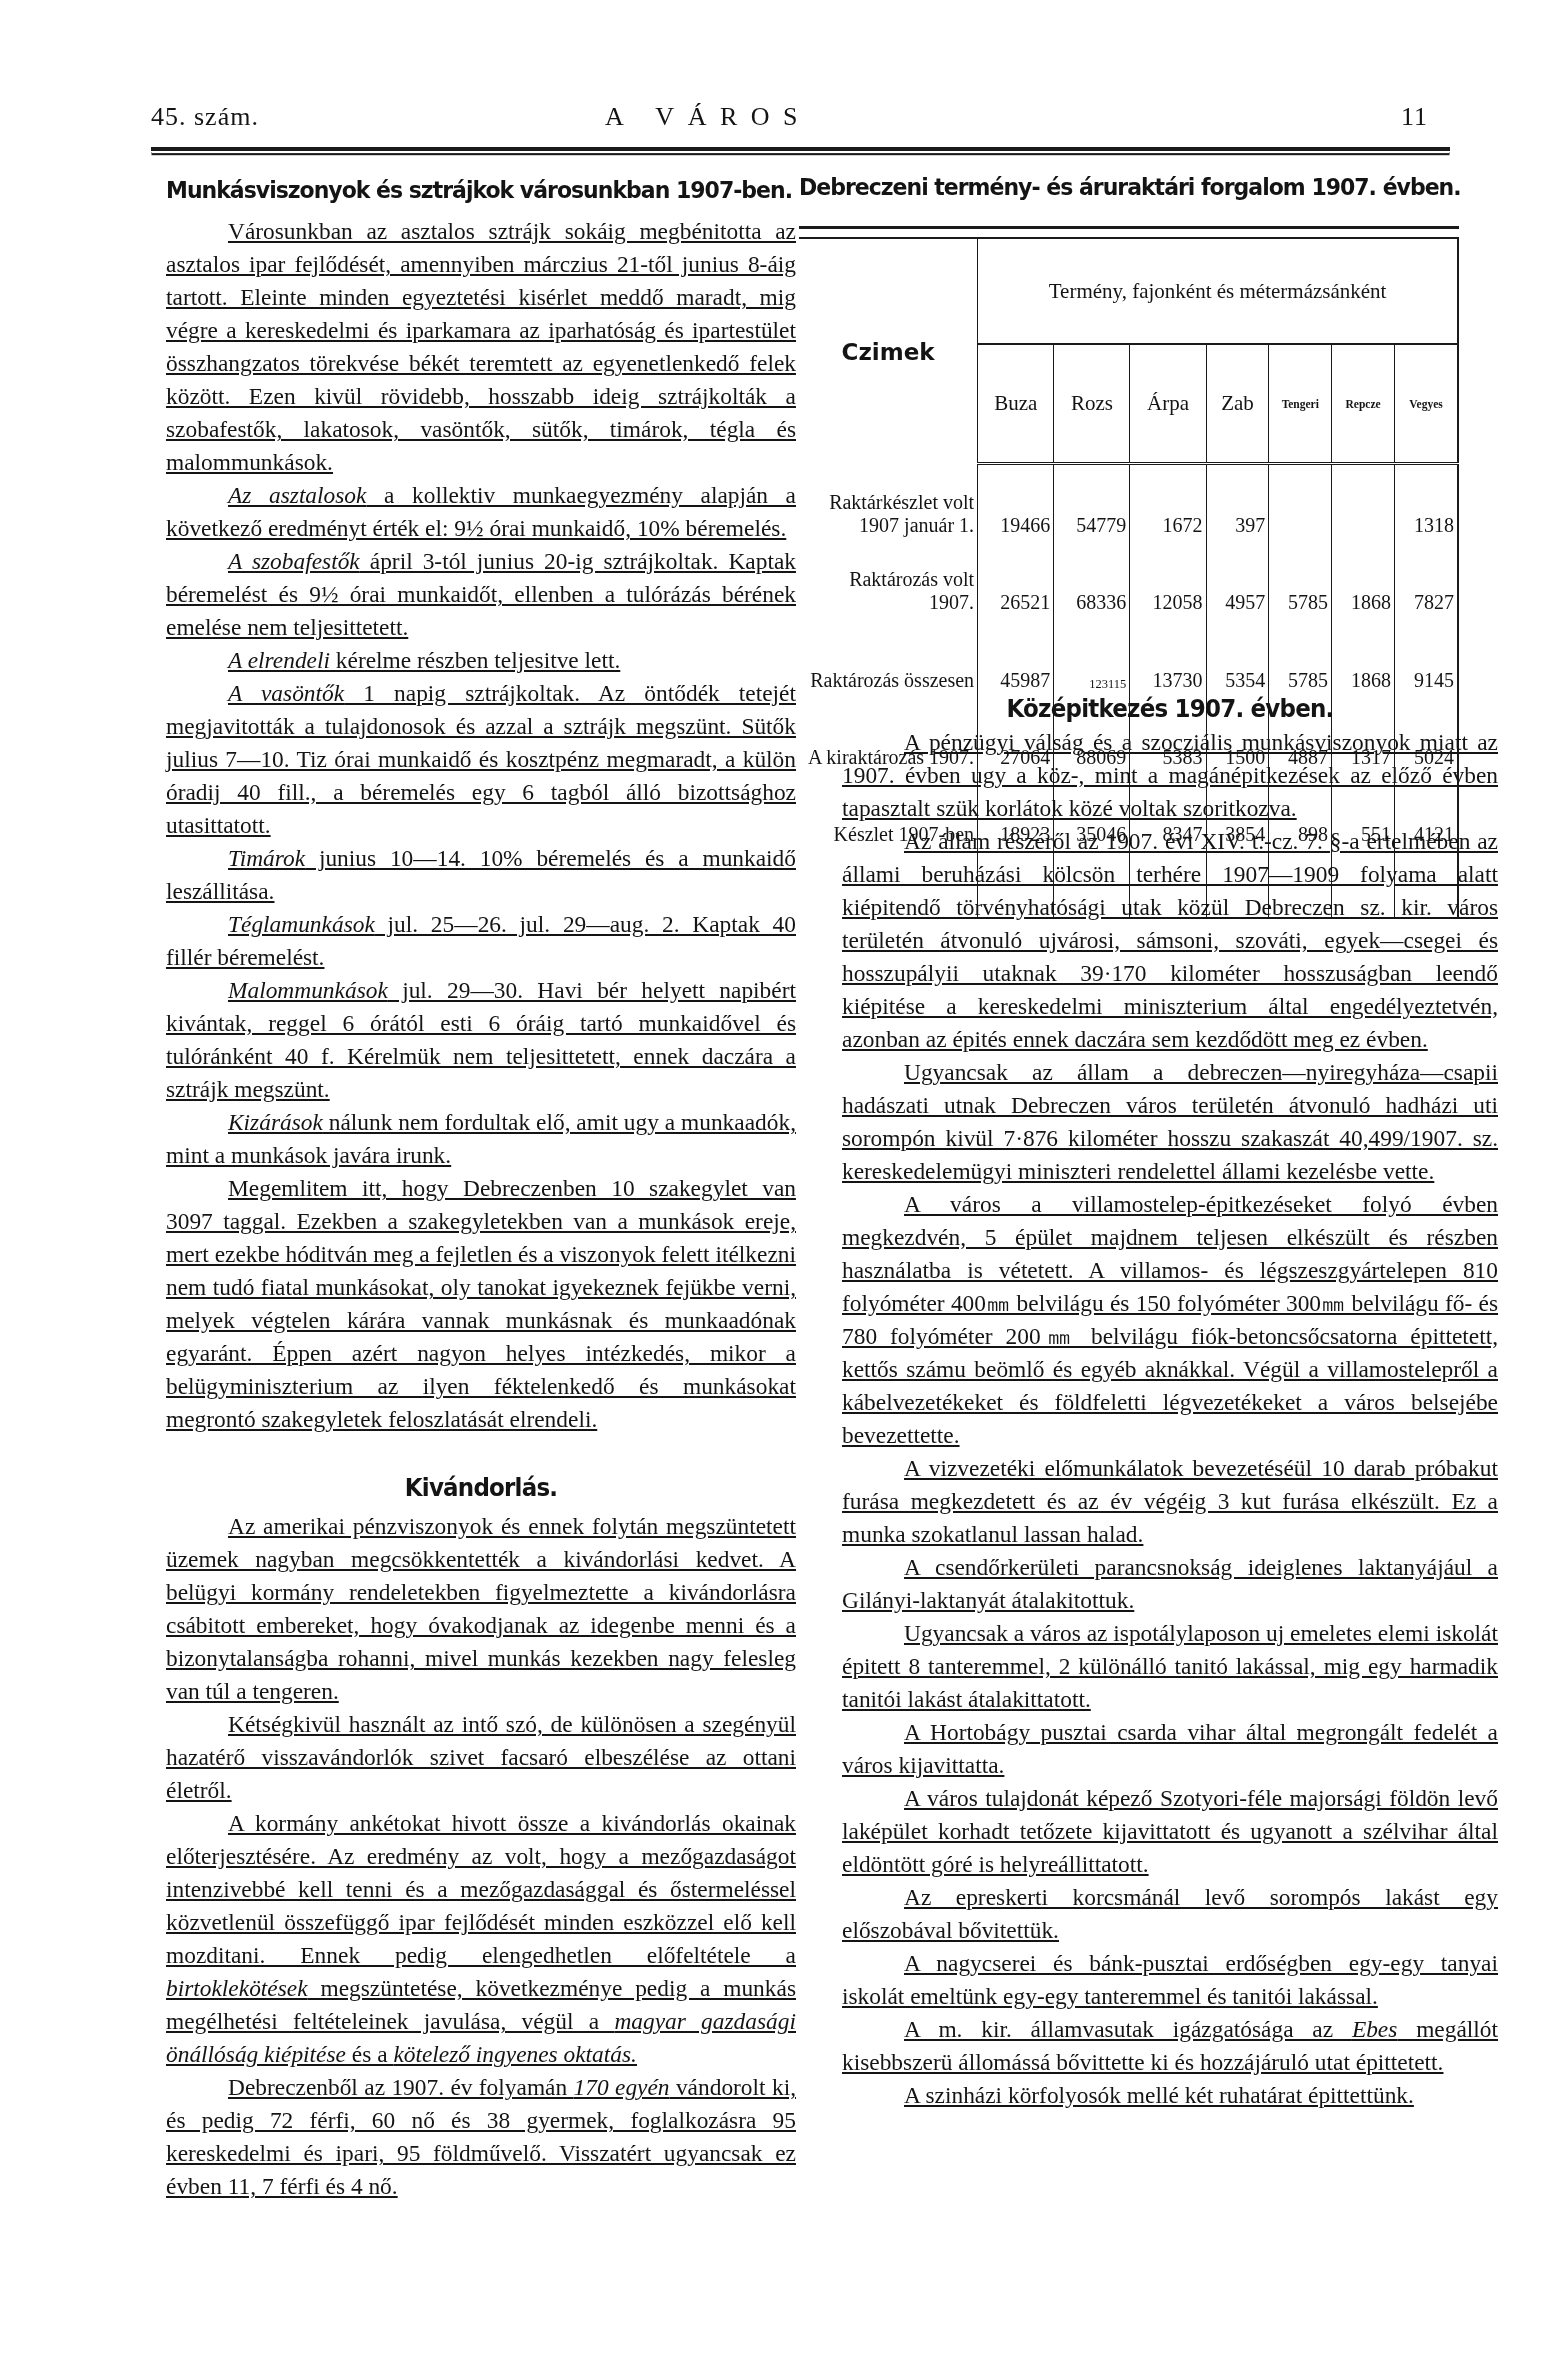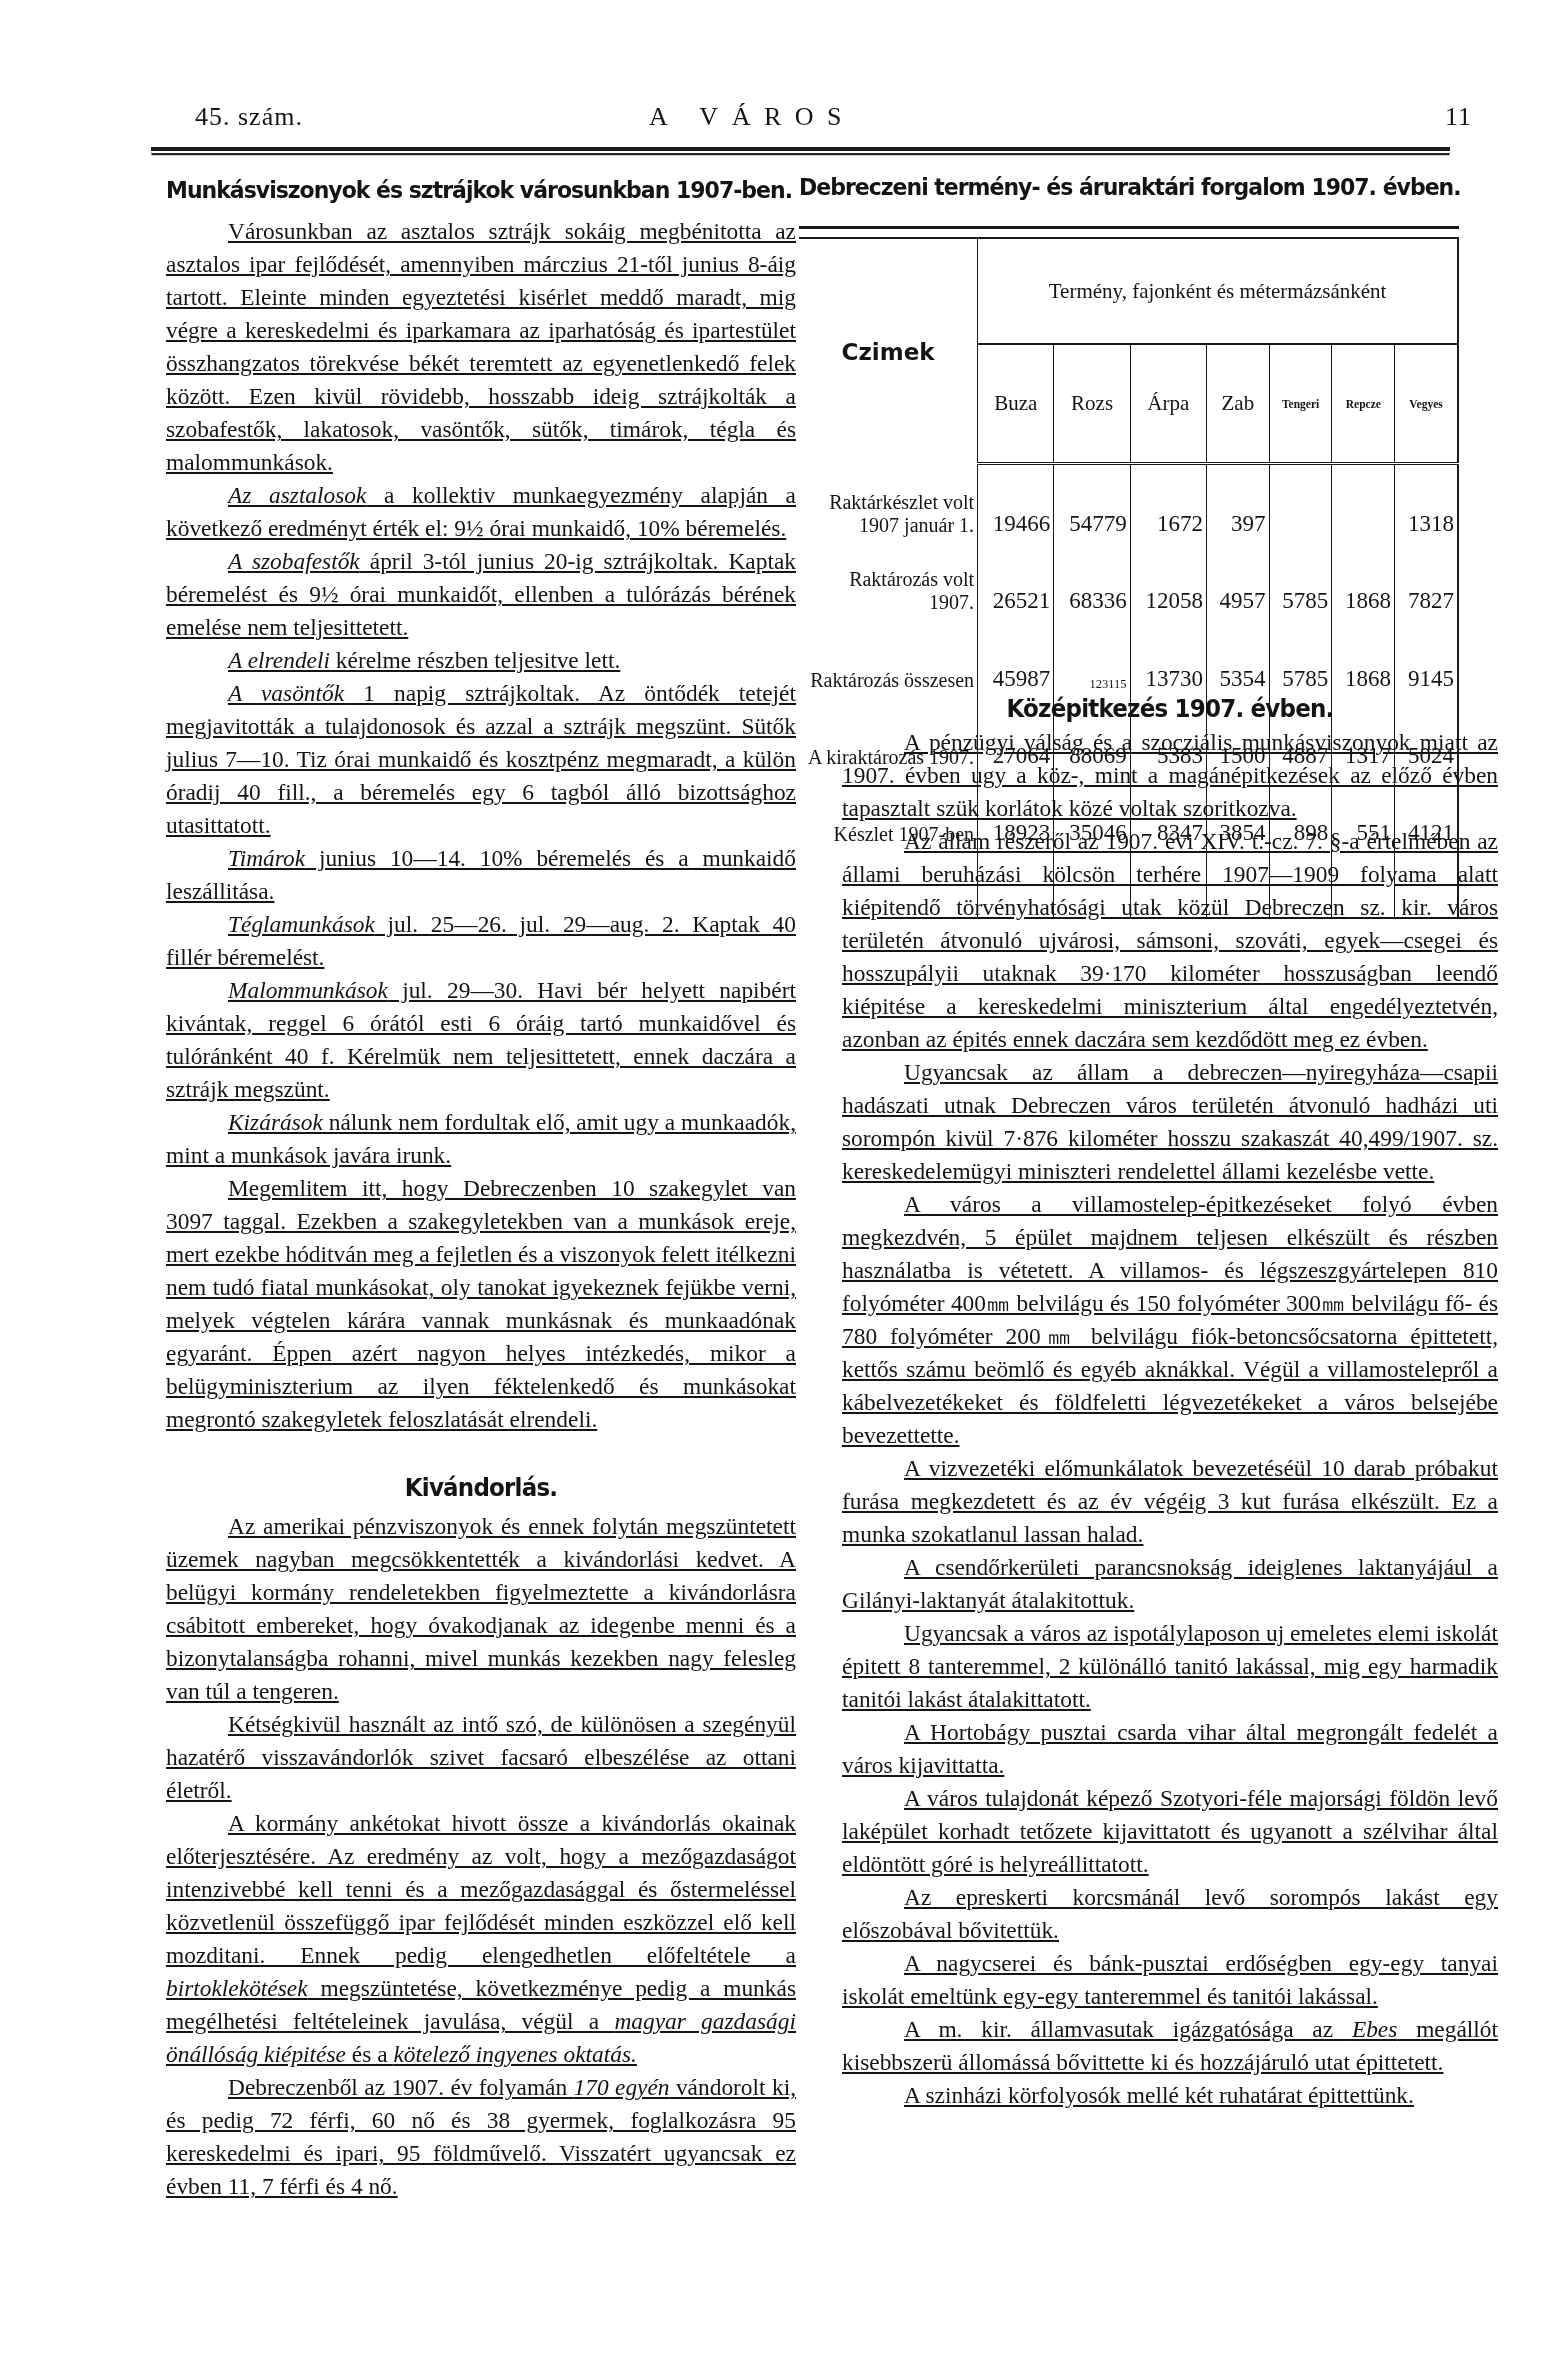--- a/index.html
+++ b/index.html
@@ -1,18 +1,18 @@
 <!DOCTYPE html>
 <html style="font-size:8.3px"><head>
 <meta charset="utf-8">
 <style>
   html,body{margin:0;padding:0;background:#fff;}
   body{width:1542px;height:2377px;position:relative;overflow:hidden;color:#141414;
        font-family:"Liberation Serif","DejaVu Serif",serif;}
-  .hdr{position:absolute;top:102px;font-size:26px;letter-spacing:1px;margin-left:44px;}
+  .hdr{position:absolute;top:102px;font-size:26px;letter-spacing:1px;}
   .hdr-num{left:151px;}
   .hdr-title{left:605px;letter-spacing:13.5px;}
   .hdr-page{left:1401px;}
   .rule{position:absolute;left:151px;width:1299px;top:147px;height:2.6px;background:#1a1a1a;border-bottom:1.6px solid #1a1a1a;box-shadow:0 3.1px 0 -1px #fff,0 4.7px 0 -0.5px #1a1a1a;}
   .col{position:absolute;font-size:23.4px;line-height:33px;text-align:justify;}
   .col-left{left:166px;width:630px;top:172px;}
   .col-right{left:802px;width:656px;margin-left:40px;}
   .title{font-family:"DejaVu Sans","Liberation Sans",sans-serif;font-weight:bold;font-size:23px;letter-spacing:-0.8px;line-height:36px;text-align:center;transform:scaleY(1.08);white-space:nowrap;}
   .title.left-title{text-align:left;}
   p{margin:0;text-indent:62px;text-decoration:underline;}
@@ -23,21 +23,21 @@
   .tbl-top-rule{height:3.1px;background:#1a1a1a;margin-bottom:7.3px;}
   .tbl-top-rule2{height:2.6px;background:#1a1a1a;}
   table{border-collapse:collapse;width:660px;font-size:21px;}
   th,td{border-left:1.6px solid #1a1a1a;padding:0 3.1px;}
   td:first-child,th:first-child{border-left:none;}
   th.czimek{font-family:"DejaVu Sans",sans-serif;font-weight:bold;font-size:23px;width:172px;height:224px;vertical-align:middle;border-right:1.6px double #1a1a1a;}
   th.group{font-weight:normal;font-size:21px;height:104px;border-bottom:2.1px solid #1a1a1a;border-right:2.6px solid #1a1a1a;}
   th.sub{font-weight:normal;font-size:21px;height:117px;border-bottom:3.1px double #1a1a1a;}
   th.sub.small{font-size:11.5px;font-weight:bold;}
   th.sub.last{border-right:2.6px solid #1a1a1a;}
-  td{text-align:right;height:72px;vertical-align:bottom;padding-bottom:5.2px;font-size:23px;}
+  td{text-align:right;height:72px;vertical-align:bottom;padding-bottom:5.2px;font-size:20px;}
   td.lbl{text-align:right;font-size:20px;vertical-align:bottom;border-right:1.6px double #1a1a1a;}
   td.small{font-size:12.5px;}
   td.last{border-right:2.6px solid #1a1a1a;}
   tr.tail td{height:62px;}
 </style>
 </head>
 <body>
 
 <div class="hdr hdr-num">45. szám.</div>
 <div class="hdr hdr-title">A VÁROS</div>

